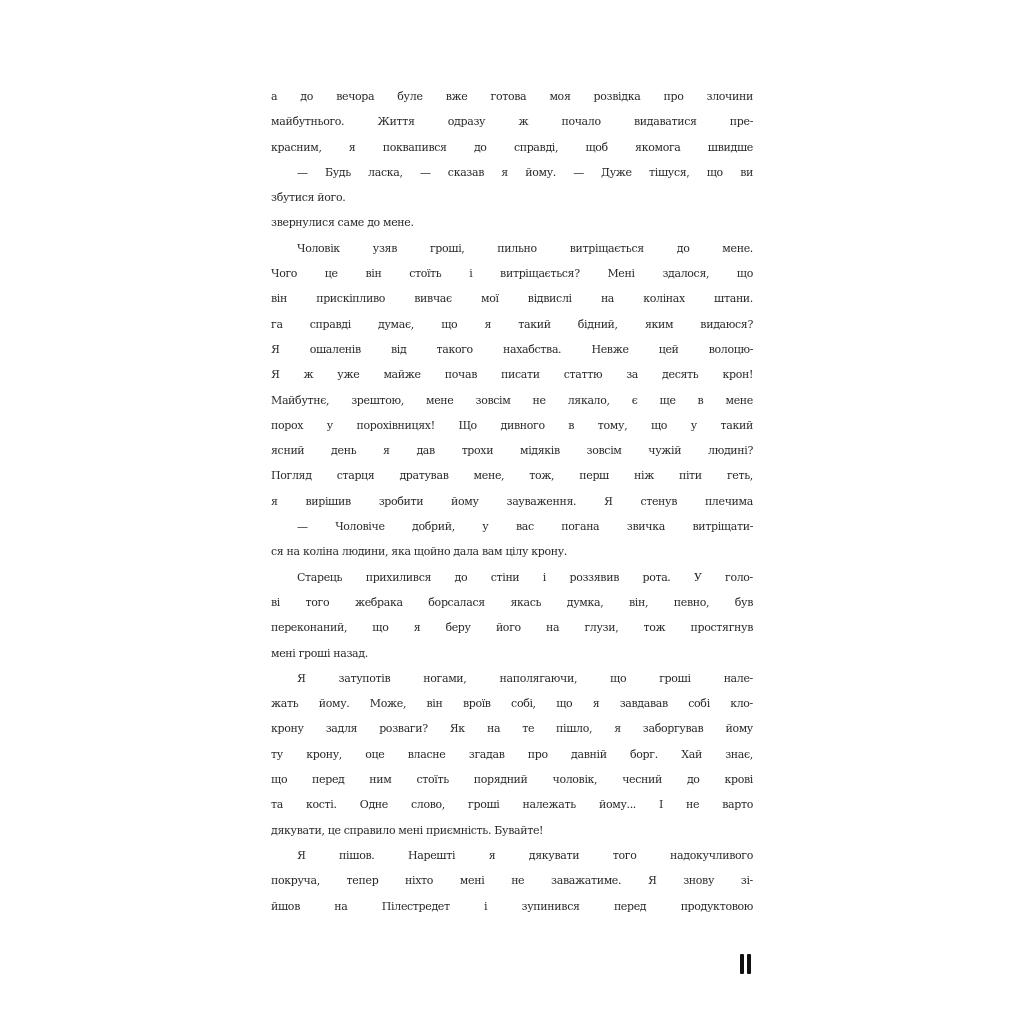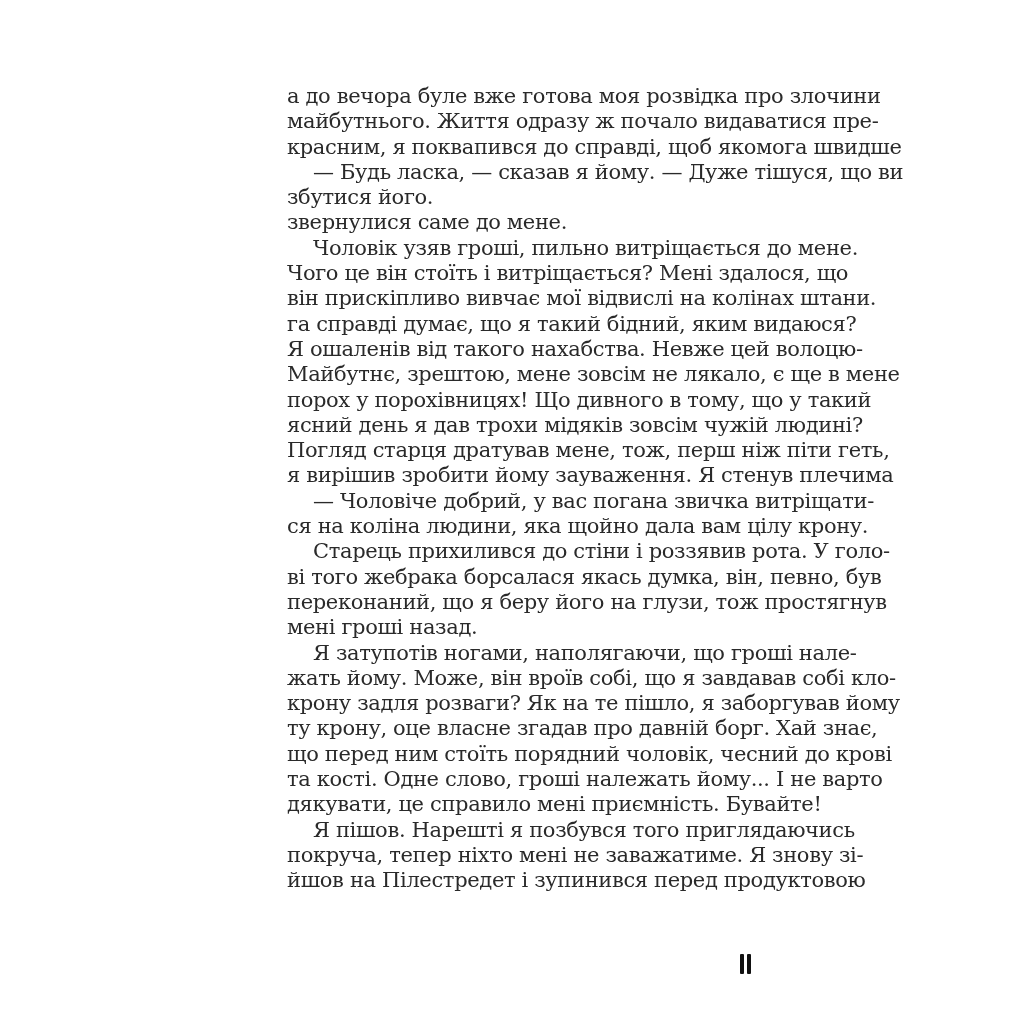--- a/index.html
+++ b/index.html
@@ -14,25 +14,25 @@
       overflow: hidden;
     }
     .page {
       position: absolute;
       left: 0; top: 0;
       width: 1024px; height: 1024px;
       background: #ffffff;
     }
     .text-block {
       position: absolute;
-      left: 287px;
+      left: 271px;
       top: 84px;
       width: 482px;
       font-family: "DejaVu Serif", "Liberation Serif", serif;
-      font-size: 21px;
+      font-size: 11px;
       line-height: 25.3px;
       color: #2a2a2a;
       letter-spacing: -0.35px;
     }
     .line {
       display: block;
       white-space: nowrap;
       text-align: justify;
       text-align-last: justify;
       height: 25.3px;
@@ -75,39 +75,40 @@
       <span class="line">майбутнього. Життя одразу ж почало видаватися пре-</span>
       <span class="line">красним, я поквапився до справді, щоб якомога швидше</span>
       <span class="line indent">— Будь ласка, — сказав я йому. — Дуже тішуся, що ви</span>
       <span class="line last">збутися його.</span>
       <span class="line last">звернулися саме до мене.</span>
       <span class="line indent">Чоловік узяв гроші, пильно витріщається до мене.</span>
       <span class="line">Чого це він стоїть і витріщається? Мені здалося, що</span>
       <span class="line">він прискіпливо вивчає мої відвислі на колінах штани.</span>
       <span class="line">га справді думає, що я такий бідний, яким видаюся?</span>
       <span class="line">Я ошаленів від такого нахабства. Невже цей волоцю-</span>
+      <span class="line">Я ж уже майже почав писати статтю за десять крон!</span>
       <span class="line">Майбутнє, зрештою, мене зовсім не лякало, є ще в мене</span>
       <span class="line">порох у порохівницях! Що дивного в тому, що у такий</span>
       <span class="line">ясний день я дав трохи мідяків зовсім чужій людині?</span>
       <span class="line">Погляд старця дратував мене, тож, перш ніж піти геть,</span>
       <span class="line">я вирішив зробити йому зауваження. Я стенув плечима</span>
       <span class="line indent">— Чоловіче добрий, у вас погана звичка витріщати-</span>
       <span class="line last">ся на коліна людини, яка щойно дала вам цілу крону.</span>
       <span class="line indent">Старець прихилився до стіни і роззявив рота. У голо-</span>
       <span class="line">ві того жебрака борсалася якась думка, він, певно, був</span>
       <span class="line">переконаний, що я беру його на глузи, тож простягнув</span>
       <span class="line last">мені гроші назад.</span>
       <span class="line indent">Я затупотів ногами, наполягаючи, що гроші нале-</span>
       <span class="line">жать йому. Може, він вроїв собі, що я завдавав собі кло-</span>
       <span class="line">крону задля розваги? Як на те пішло, я заборгував йому</span>
       <span class="line">ту крону, оце власне згадав про давній борг. Хай знає,</span>
       <span class="line">що перед ним стоїть порядний чоловік, чесний до крові</span>
       <span class="line">та кості. Одне слово, гроші належать йому... І не варто</span>
       <span class="line last">дякувати, це справило мені приємність. Бувайте!</span>
-      <span class="line indent">Я пішов. Нарешті я позбувся того приглядаючись</span>
+      <span class="line indent">Я пішов. Нарешті я дякувати того надокучливого</span>
       <span class="line">покруча, тепер ніхто мені не заважатиме. Я знову зі-</span>
       <span class="line">йшов на Пілестредет і зупинився перед продуктовою</span>
     </div>
 
   <div class="page-number">
     <span class="bar"></span>
     <span class="bar"></span>
     <span class="label">11</span>
   </div>
 </div>

